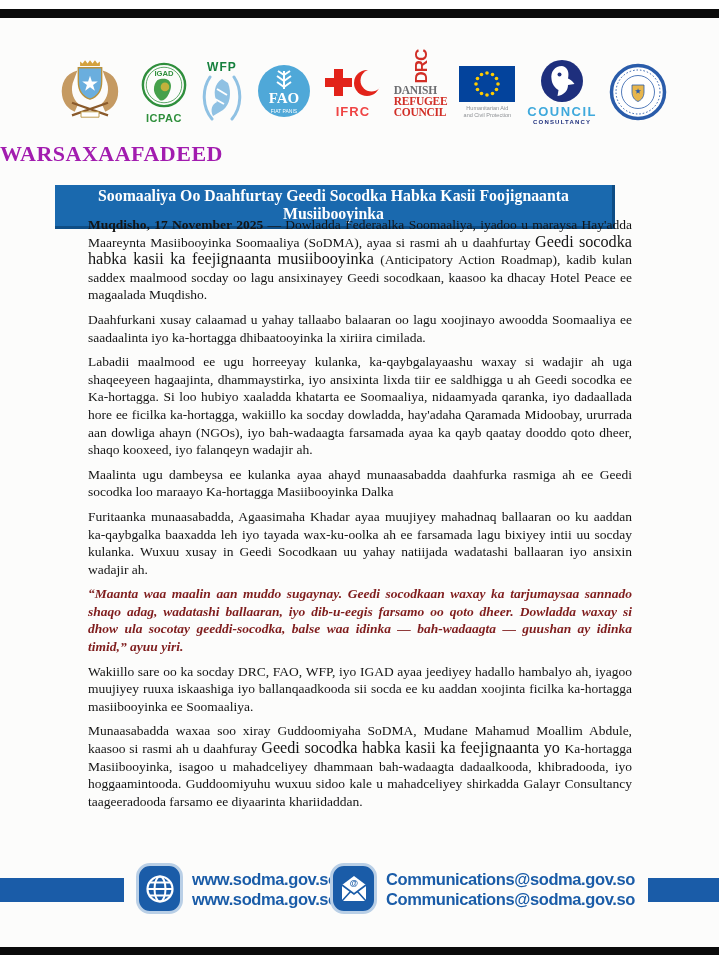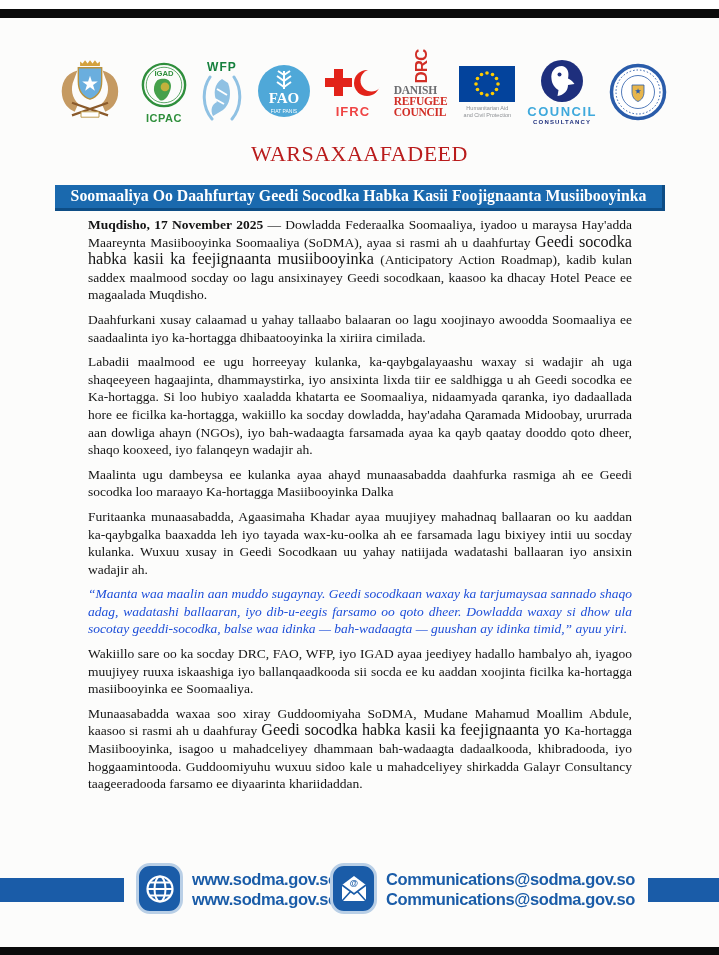--- a/index.html
+++ b/index.html
@@ -29,35 +29,35 @@
     font-size:17px; transform:rotate(-90deg); letter-spacing:-1px; width:18px; text-align:center;
   }
   .drc-lines { display:flex; flex-direction:column; font-family:Liberation Serif, serif; font-weight:bold; font-size:11.5px; line-height:11px; letter-spacing:-0.3px; }
   .drc-l1 { color:#6d6e71; } .drc-l2,.drc-l3 { color:#d12e26; }
   .eu-cap { color:#8c8f93; font-size:5.5px; font-family:"Liberation Sans",sans-serif; text-align:center; line-height:6.5px; margin-top:3px; }
   .galayr-cap  { color:#3fa9dc; font-size:13px; letter-spacing:1.5px; margin-top:2px; }
   .galayr-sub  { color:#1e2f7d; font-size:6px; letter-spacing:1.2px; margin-top:1px; }
 
   
   .title {
-    position:absolute; top:132px; left:0; width:719px; text-align:center;
-    color:#b91c1c; font-weight:normal; font-size:22px; letter-spacing:0.5px;
+    position:absolute; top:132px; left:0; width:719px; 
+    color:#a21caf; font-weight:bold; font-size:22px; letter-spacing:0.5px;
   }
   .banner {
-    position:absolute; top:176px; left:55px; width:610px;
+    position:absolute; top:176px; left:55px; width:560px;
     background:#1a69ae; border-right:3px solid #0e4d85; border-bottom:3px solid #0e4d85;
     color:#ffffff; font-weight:bold; font-size:15.8px; text-align:center; padding:2px 0 3px 0;
   }
 
   
   .content { position:absolute; top:207px; left:88px; width:544px; }
   .content p { text-align:justify; font-size:13.5px; line-height:17.6px; margin-bottom:7px; }
   .b { font-weight:bold; }
   .em-large { font-size:16.2px; line-height:1; }
-  .quote { color:#1d4ed8; font-weight:normal; font-style:italic; }
+  .quote { color:#7f1d1d; font-weight:bold; font-style:italic; }
 
   
   .f-bar { position:absolute; top:869px; height:24px; background:#1a5ca8; }
   .f-bar.left { left:0; width:124px; }
   .f-bar.right { left:648px; width:71px; }
   .f-item { position:absolute; display:flex; align-items:center; gap:9px; }
   .f-item.web { top:854px; left:136px; }
   .f-item.mail { top:854px; left:330px; }
   .squircle {
     width:47px; height:51px; border-radius:14px; background:#1a5ca8;

